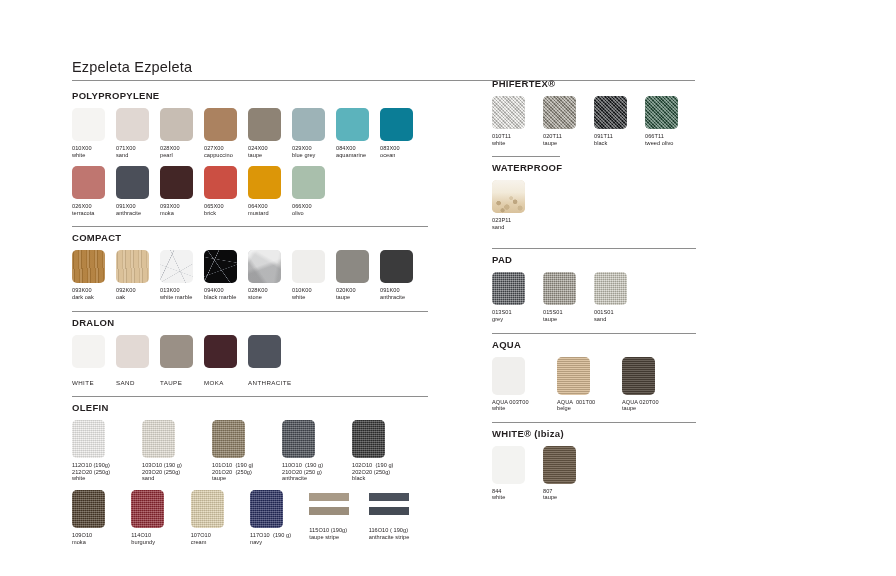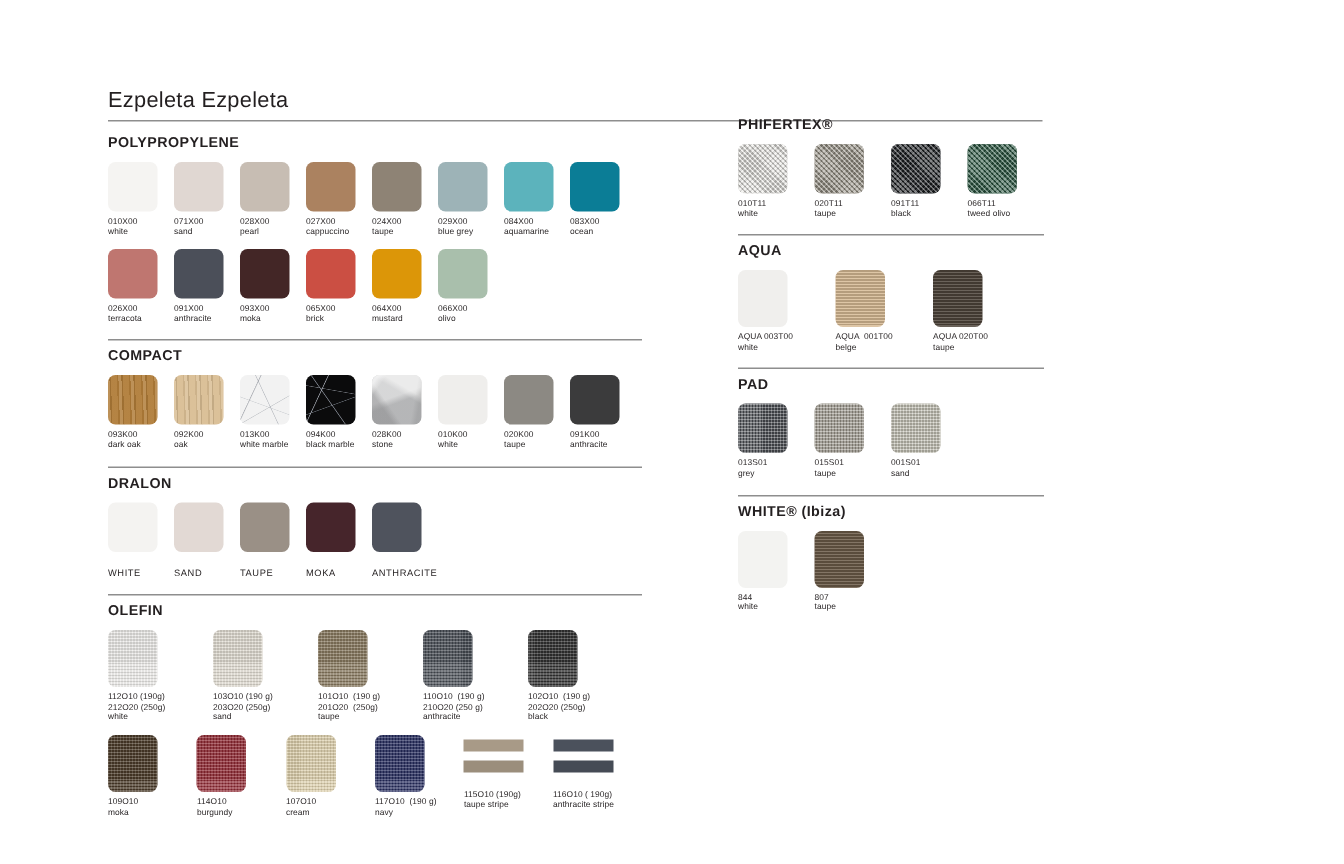--- a/index.html
+++ b/index.html
@@ -419,21 +419,53 @@
 black</div>
           </div>
           <div class="cell" style="width: 51px;">
             <div class="swatch tex-mesh" style="background: rgb(43, 89, 66);"></div>
             <div class="label">066T11
 tweed olivo</div>
           </div>
         </div>
       </div>
     <div class="section-pair" style="display:flex;gap:16px;margin-top:10px;">
+      <div class="section" style="width: 68px; margin-bottom: 10px;">
+          <div class="section-rule" style="width: 68px;"></div>
+          <div class="section-title">WATERPROOF</div>
+          <div class="row">
+            <div class="cell" style="width: 68px;">
+              <div class="swatch tex-sandgrain" style="background: rgb(230, 215, 188);"></div>
+              <div class="label">023P11
+sand</div>
+            </div>
+          </div>
+        </div>
     </div>
+    <div class="section" style="margin-bottom: 10px;">
+        <div class="section-rule" style="width: 204px;"></div>
+        <div class="section-title">PAD</div>
+        <div class="row">
+          <div class="cell" style="width: 51px;">
+            <div class="swatch tex-weave" style="background: rgb(74, 77, 82);"></div>
+            <div class="label">013S01
+grey</div>
+          </div>
+          <div class="cell" style="width: 51px;">
+            <div class="swatch tex-weave" style="background: rgb(152, 147, 136);"></div>
+            <div class="label">015S01
+taupe</div>
+          </div>
+          <div class="cell" style="width: 51px;">
+            <div class="swatch tex-weave" style="background: rgb(197, 195, 182);"></div>
+            <div class="label">001S01
+sand</div>
+          </div>
+        </div>
+      </div>
     <div class="section" style="margin-bottom: 10px;">
         <div class="section-rule" style="width: 204px;"></div>
         <div class="section-title">AQUA</div>
         <div class="row">
           <div class="cell" style="width: 65px;">
             <div class="swatch tall" style="background: rgb(240, 239, 237);"></div>
             <div class="label">AQUA 003T00
 white</div>
           </div>
           <div class="cell" style="width: 65px;">
@@ -443,41 +475,20 @@
           </div>
           <div class="cell" style="width: 65px;">
             <div class="swatch tex-lines tall" style="background: rgb(78, 68, 58);"></div>
             <div class="label">AQUA 020T00
 taupe</div>
           </div>
         </div>
       </div>
     <div class="section" style="margin-bottom: 10px;">
         <div class="section-rule" style="width: 204px;"></div>
-        <div class="section-title">PAD</div>
-        <div class="row">
-          <div class="cell" style="width: 51px;">
-            <div class="swatch tex-weave" style="background: rgb(74, 77, 82);"></div>
-            <div class="label">013S01
-grey</div>
-          </div>
-          <div class="cell" style="width: 51px;">
-            <div class="swatch tex-weave" style="background: rgb(152, 147, 136);"></div>
-            <div class="label">015S01
-taupe</div>
-          </div>
-          <div class="cell" style="width: 51px;">
-            <div class="swatch tex-weave" style="background: rgb(197, 195, 182);"></div>
-            <div class="label">001S01
-sand</div>
-          </div>
-        </div>
-      </div>
-    <div class="section" style="margin-bottom: 10px;">
-        <div class="section-rule" style="width: 204px;"></div>
         <div class="section-title">WHITE®   (Ibiza)</div>
         <div class="row">
           <div class="cell" style="width: 51px;">
             <div class="swatch tall" style="background: rgb(243, 243, 241);"></div>
             <div class="label">844
 white</div>
           </div>
           <div class="cell" style="width: 51px;">
             <div class="swatch tex-lines tall" style="background: rgb(107, 91, 72);"></div>
             <div class="label">807

